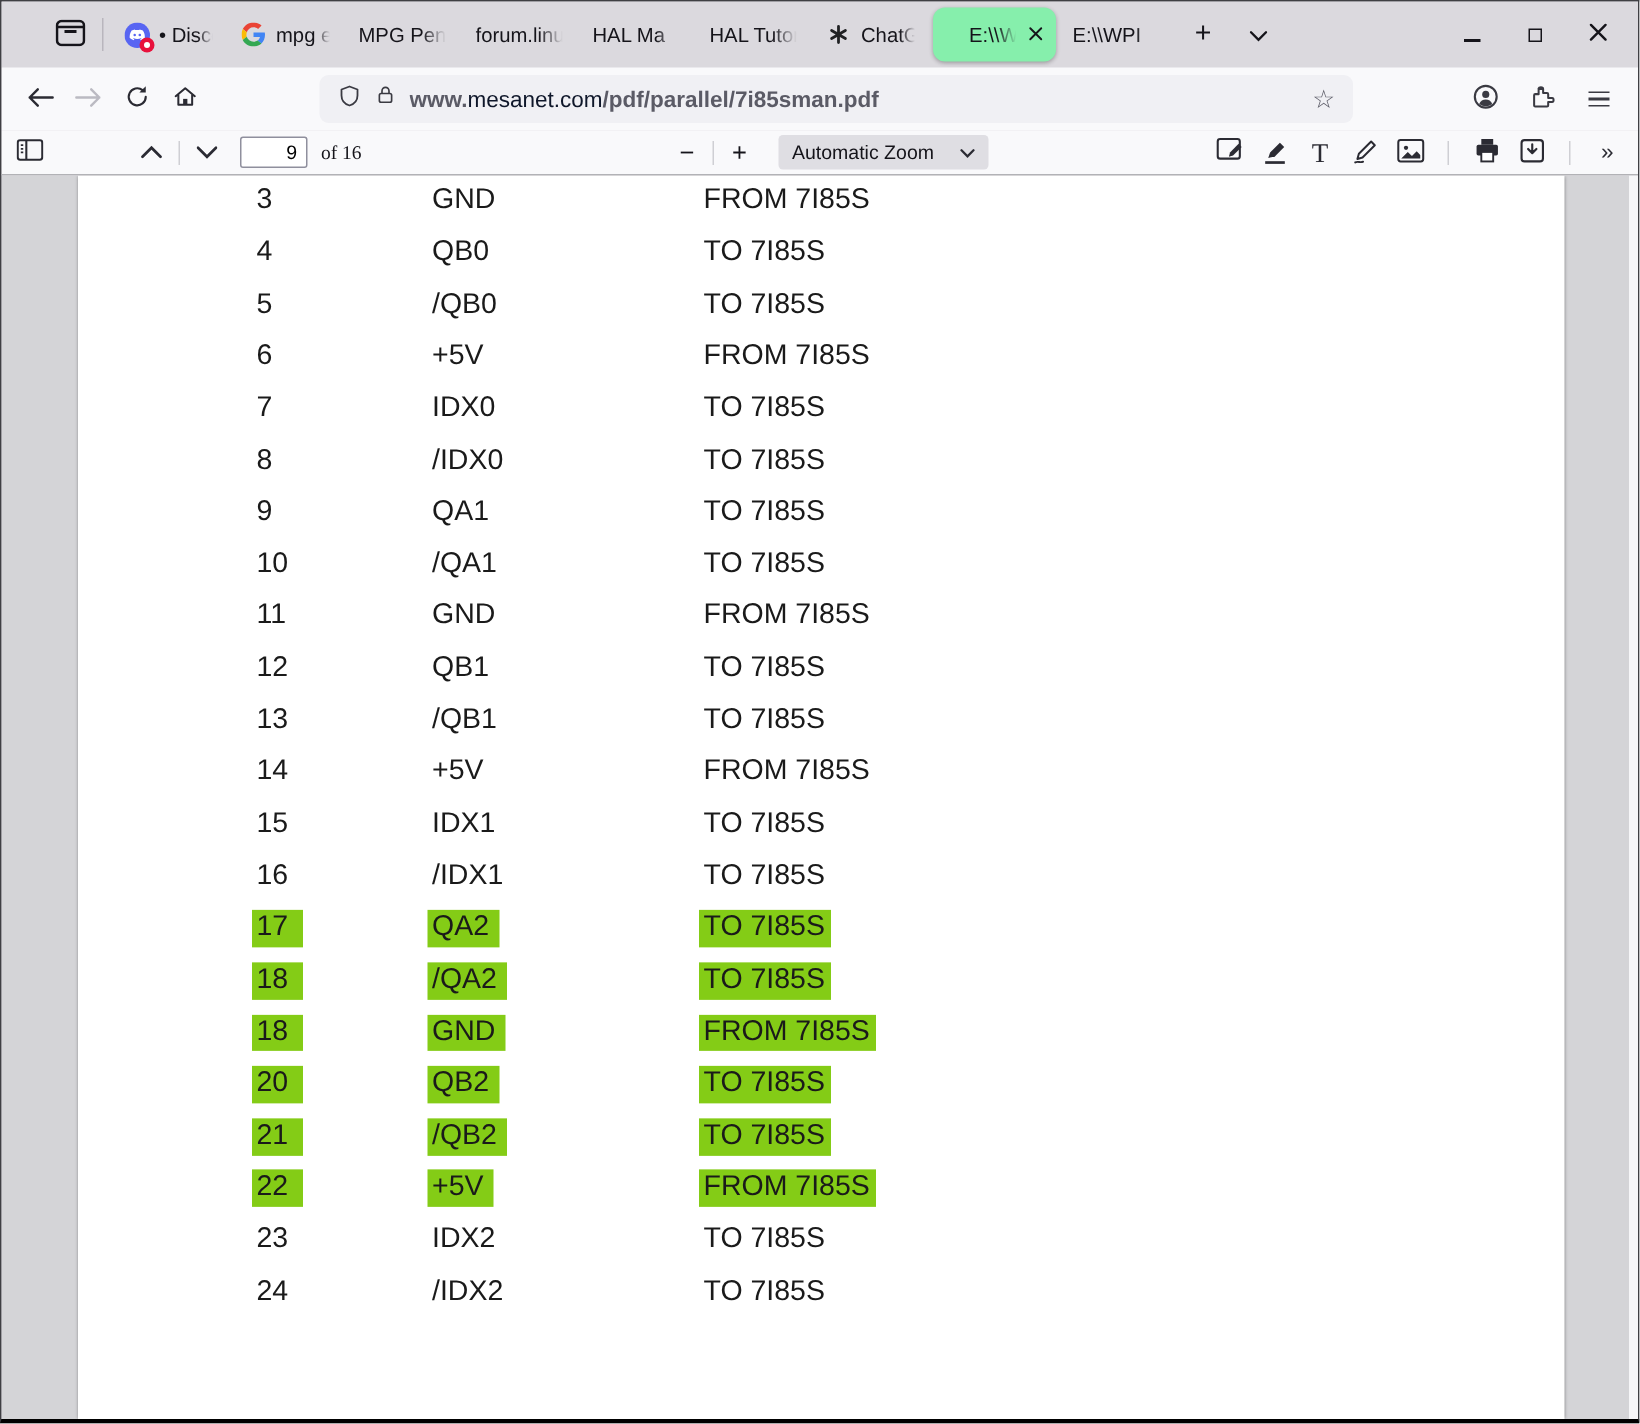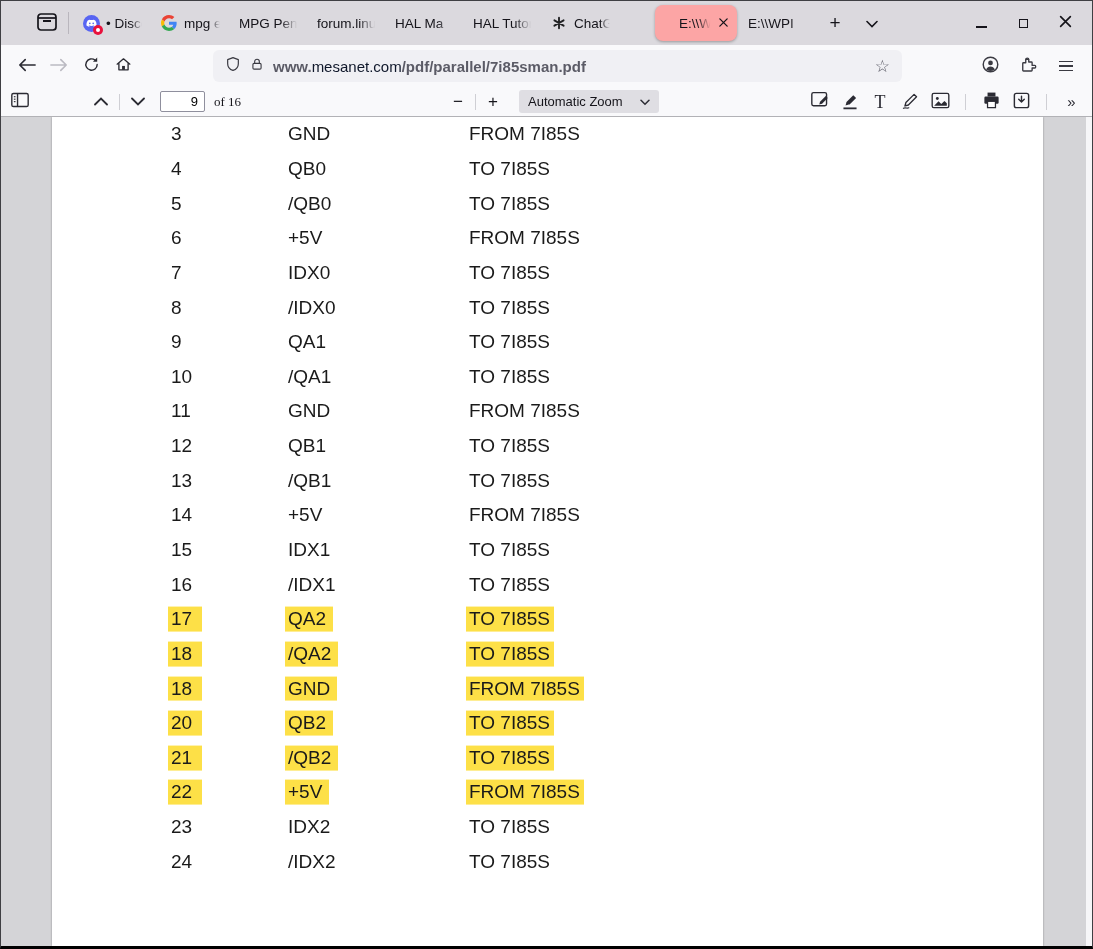--- a/index.html
+++ b/index.html
@@ -10,21 +10,21 @@
 
   
   .tabbar{flex:0 0 44px;display:flex;align-items:center;background:#dbd9de;padding-right:6px;}
   .iconbtn{display:flex;align-items:center;justify-content:center;border:none;background:transparent;
            padding:0;cursor:default;color:#15141a;}
   .fxview{width:32px;height:32px;margin-left:30px;border-radius:4px;}
   .tab-sep{width:1px;height:22px;background:#b9b6bd;margin:0 7px 0 5px;}
   .tabs{display:flex;align-items:center;gap:4px;height:44px;}
   .tab{width:74px;height:36px;border-radius:8px;display:flex;align-items:center;padding:0 7px;gap:6px;
        color:#15141a;font-size:13.5px;flex:0 0 auto;}
-  .tab.active{background:#fca5a5;box-shadow:0 1px 3px rgba(0,0,0,.3);width:82px;padding:0 8px;margin-left:33px;}
+  .tab.active{background:#86efac;box-shadow:0 1px 3px rgba(0,0,0,.3);width:82px;padding:0 8px;}
   .tab.active .tlabel{text-align:right;}
   .tlabel{white-space:nowrap;overflow:hidden;flex:1;
           -webkit-mask-image:linear-gradient(to right,#000 70%,transparent 97%);
           mask-image:linear-gradient(to right,#000 70%,transparent 97%);}
   .fav{width:17px;height:17px;flex:0 0 17px;position:relative;display:inline-block;}
   .fav svg{display:block;}
   .badge{position:absolute;right:-3px;bottom:-3px;width:10px;height:10px;border-radius:50%;
          background:#e8113c;}
   .badge::after{content:"";position:absolute;left:3px;top:3px;width:4px;height:4px;border-radius:50%;background:#fff;}
   .newtab{width:28px;height:28px;margin-left:6px;border-radius:4px;font-size:19px;font-weight:400;}
@@ -68,21 +68,21 @@
   .viewer{flex:1;position:relative;background:#d4d4d7;overflow:hidden;}
   .page{position:absolute;left:51px;top:0;bottom:0;width:991px;background:#fff;
         box-shadow:0 0 2px rgba(0,0,0,.35);}
   .scrolltrack{position:absolute;right:0;top:0;bottom:0;width:6px;background:#f6f6f8;}
   .row{position:relative;height:34.65px;}
   .cell{position:absolute;top:50%;transform:translateY(-50%);font-size:19px;color:#1a1a1a;
         white-space:pre;line-height:1.15;}
   .pin{left:116px;padding:1px 10px 2px 3px;}
   .sig{left:233px;padding:1px 7px 2px 3px;}
   .dir{left:414px;padding:1px 4px 2px 3px;}
-  .sel{background:#fde047;}
+  .sel{background:#84cc16;}
   .note{margin:6px 0 0 119px;font-size:19px;color:#1a1a1a;}
 </style>
 </head>
 <body>
 
 <div class="window">
 
   <header class="tabbar">
     <button class="iconbtn fxview">
       <span>

